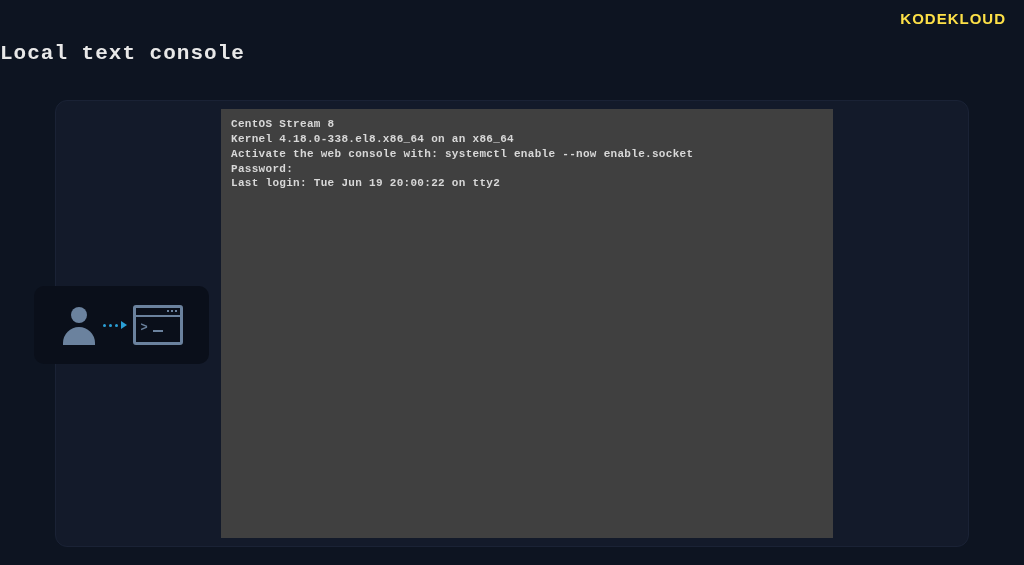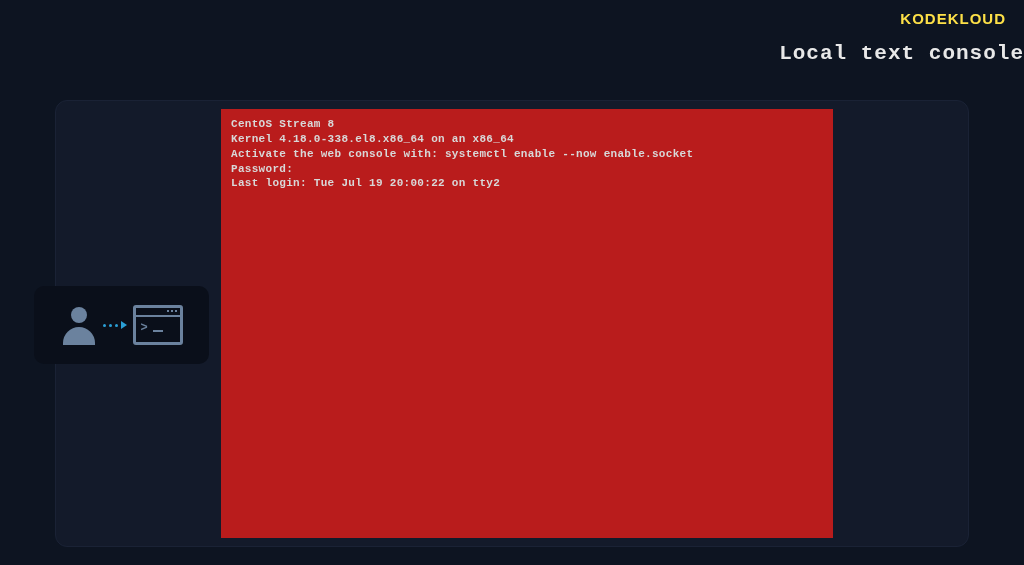--- a/index.html
+++ b/index.html
@@ -19,21 +19,21 @@
       position: absolute;
       top: 10px;
       right: 18px;
       color: #fde047;
       font-family: Arial, sans-serif;
       font-weight: bold;
       font-size: 15px;
       letter-spacing: 1px;
     }
     .title {
-      text-align: right;
+      text-align: left;
       color: #e8e8e8;
       font-family: 'Courier New', monospace;
       font-size: 21px;
       font-weight: bold;
       margin-top: 42px;
       letter-spacing: 1px;
     }
     .main-panel {
       position: absolute;
       top: 100px;
@@ -43,21 +43,21 @@
       background-color: #131a2a;
       border-radius: 12px;
       border: 1px solid #1a2235;
     }
     .terminal {
       position: absolute;
       top: 8px;
       left: 165px;
       right: 135px;
       bottom: 8px;
-      background-color: #b91c1c;
+      background-color: #404040;
       padding: 8px 10px;
       font-family: 'Courier New', monospace;
       font-size: 11px;
       color: #d8d8d8;
       line-height: 1.35;
       overflow: hidden;
     }
     .terminal-line {
       white-space: pre;
       font-weight: bold;
@@ -172,21 +172,21 @@
 
 <div class="main-panel">
 
   <div class="terminal">
     <div class="terminal-line">CentOS Stream 8</div>
     <div class="terminal-line">Kernel 4.18.0-338.el8.x86_64 on an x86_64</div>
     <div class="terminal-line"></div>
     <div class="terminal-line">Activate the web console with: systemctl enable --now enable.socket</div>
     <div class="terminal-line"></div>
     <div class="terminal-line">Password:</div>
-    <div class="terminal-line">Last login: Tue Jul 19 20:00:22 on tty2</div>
+    <div class="terminal-line">Last login: Tue Jun 19 20:00:22 on tty2</div>
   </div>
 
   <div class="icon-card">
     <div class="user-icon">
       <div class="user-head"></div>
       <div class="user-body"></div>
     </div>
     <div class="arrow-dots">
       <div class="dot"></div>
       <div class="dot"></div>

